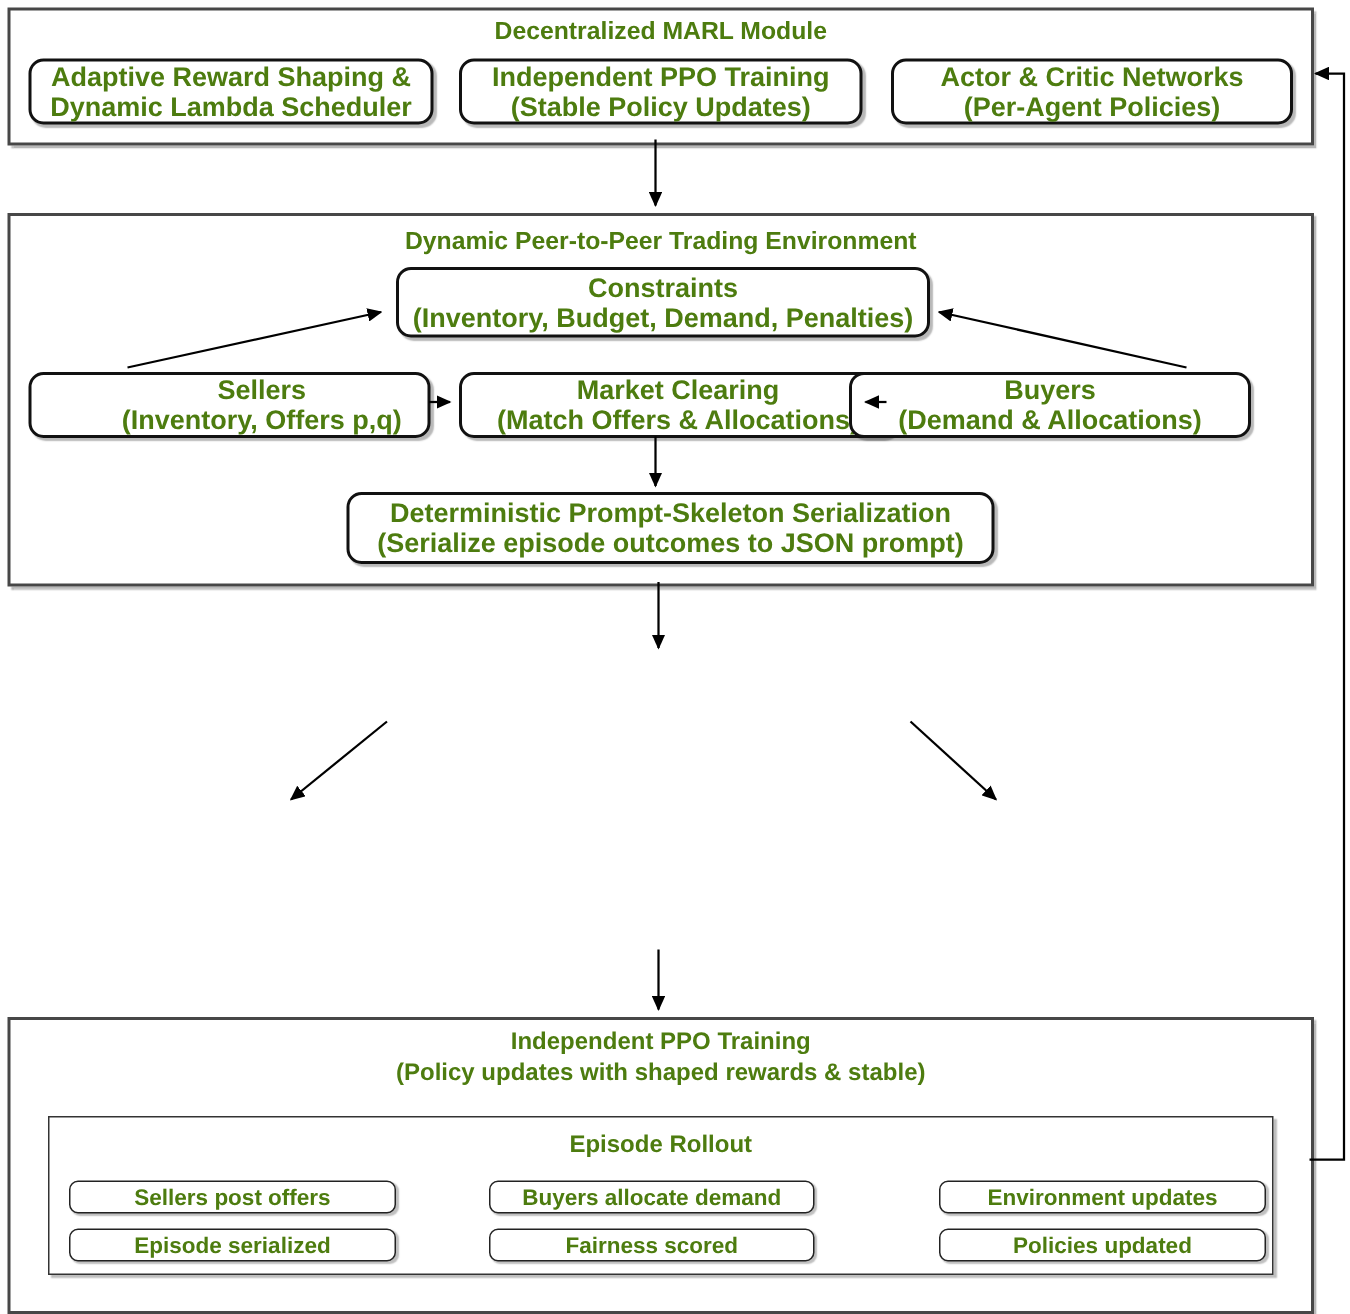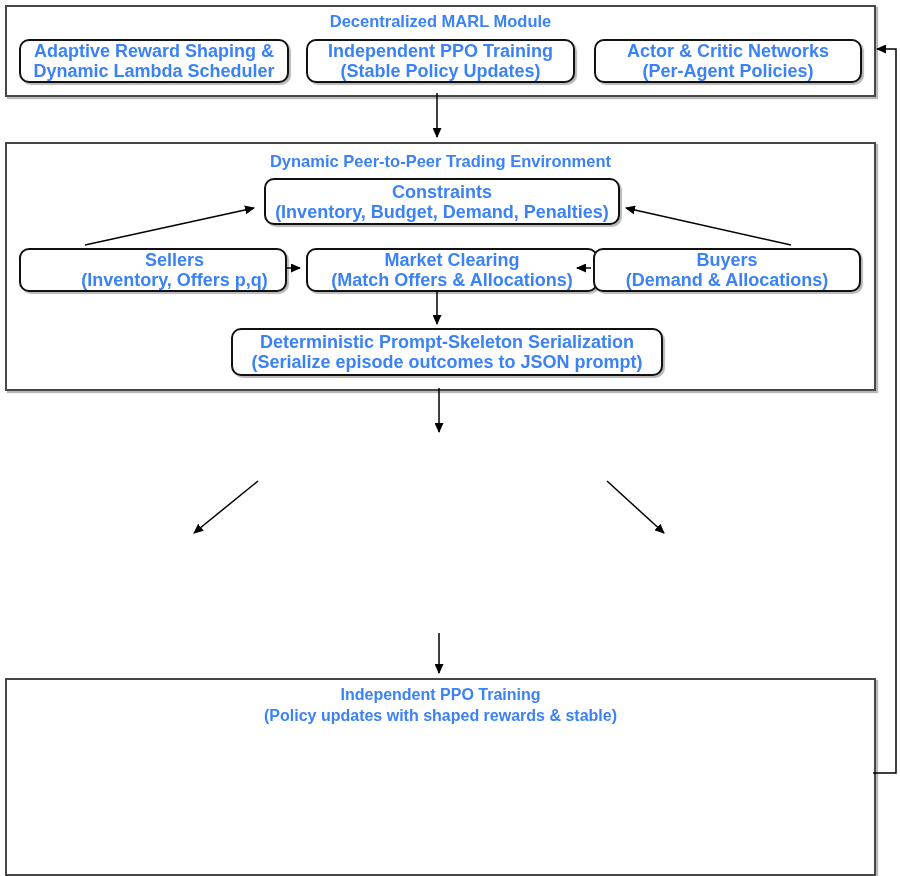--- a/index.html
+++ b/index.html
@@ -1,18 +1,18 @@
 <!DOCTYPE html>
 <html><head>
 <meta charset="utf-8">
 <style>
   html,body { margin:0; padding:0; background:#ffffff; }
   .canvas {
     position:relative; width:900px; height:876px;
-    font-family:"Liberation Sans", sans-serif; font-weight:bold; color:#3b82f6;
+    font-family:"Liberation Sans", sans-serif; font-weight:bold; color:#4d7c0f;
     background:#fff; overflow:hidden;
   }
   .section {
     position:absolute; background:#fff;
     border:2px solid #474747;
     box-shadow:2px 2px 1px rgba(0,0,0,0.28);
   }
   .section-title {
     position:absolute; left:0; right:0; text-align:center;
     font-size:16.5px; line-height:21px; white-space:pre-line;
@@ -60,30 +60,39 @@
   </div>
 
   <div class="section" style="left:5px; top:142px; width:867px; height:245px;">
     <div class="section-title" style="top:7px;">Dynamic Peer-to-Peer Trading Environment</div>
     <div class="node" style="left:257px; top:34px; width:356px; height:47px;">Constraints
 (Inventory, Budget, Demand, Penalties)</div>
     <div class="node" style="left:12px; top:104px; width:268px; height:44px;padding-left:43px;">Sellers
 (Inventory, Offers p,q)</div>
     <div class="node" style="left:299px; top:104px; width:292px; height:44px;">Market Clearing
 (Match Offers &amp; Allocations)</div>
-    <div class="node" style="left:586px; top:104px; width:268px; height:44px;">Buyers
+    <div class="node" style="left:559px; top:104px; width:268px; height:44px;">Buyers
 (Demand &amp; Allocations)</div>
     <div class="node" style="left:224px; top:184px; width:432px; height:48px;">Deterministic Prompt-Skeleton Serialization
 (Serialize episode outcomes to JSON prompt)</div>
   </div>
 
 
   <div class="section" style="left:5px; top:678px; width:867px; height:194px;">
     <div class="section-title" style="top:4px; font-size:16px;">Independent PPO Training
 (Policy updates with shaped rewards &amp; stable)</div>
+    <div class="inner-box" style="left:25px; top:64px; width:817px; height:106px;">
+      <div class="section-title" style="top:8px; font-size:16px;">Episode Rollout</div>
+      <div class="chip" style="left:13px; top:42px; width:218px; height:22px;">Sellers post offers</div>
+      <div class="chip" style="left:293px; top:42px; width:217px; height:22px;">Buyers allocate demand</div>
+      <div class="chip" style="left:593px; top:42px; width:218px; height:22px;">Environment updates</div>
+      <div class="chip" style="left:13px; top:74px; width:218px; height:22px;">Episode serialized</div>
+      <div class="chip" style="left:293px; top:74px; width:217px; height:22px;">Fairness scored</div>
+      <div class="chip" style="left:593px; top:74px; width:218px; height:22px;">Policies updated</div>
+    </div>
   </div>
 
   <svg class="svg-layer" width="900" height="876" viewBox="0 0 900 876">
     <defs>
       <marker id="ah" markerWidth="10" markerHeight="9" refX="9" refY="4.5" orient="auto" markerUnits="userSpaceOnUse">
         <path d="M0,0 L10,4.5 L0,9 z" fill="#000"></path>
       </marker>
     </defs>
     <path class="edge" d="M437,93 V137" marker-end="url(#ah)"></path>
     <path class="edge" d="M85,245 L254,208" marker-end="url(#ah)"></path>

